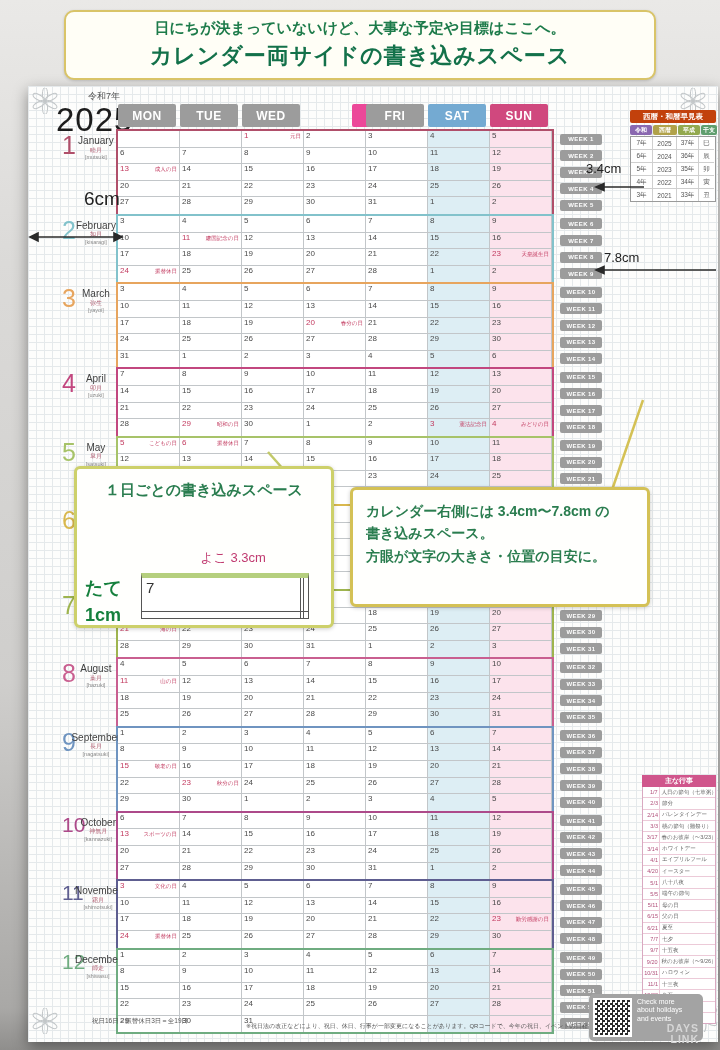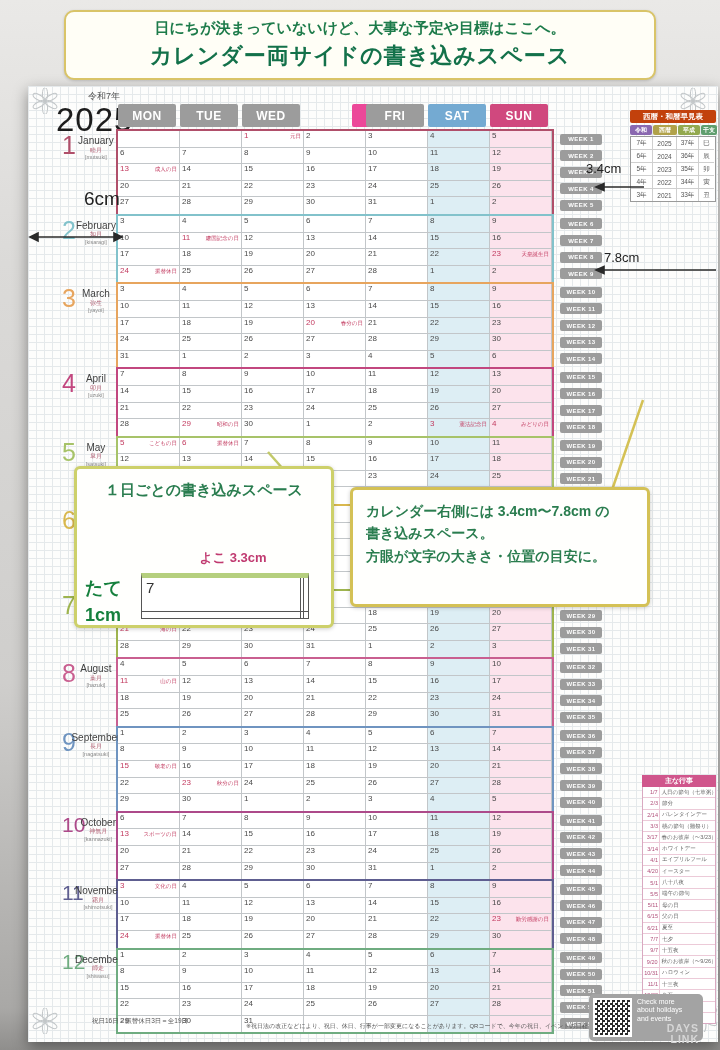--- a/index.html
+++ b/index.html
@@ -74,21 +74,21 @@
   .evbody{border:1px solid #d9a9c1;border-top:none;background:#fff;}
   .evrow{display:flex;height:10.3px;border-bottom:1px solid #eccad8;align-items:center;}
   .evrow:last-child{border-bottom:none;}
   .evdate{width:17px;font-size:5.5px;color:#b0507a;text-align:right;padding-right:1px;border-right:1px solid #eccad8;height:100%;display:flex;align-items:center;justify-content:flex-end;box-sizing:border-box;}
   .evname{font-size:5.5px;color:#666;padding-left:2px;white-space:nowrap;overflow:hidden;}
 
   .bubble{position:absolute;background:#fffffd;border-radius:6px;box-shadow:0 1px 4px rgba(0,0,0,.2);box-sizing:border-box;z-index:6;}
   .bubble1{left:74px;top:466px;width:260px;height:162px;border:3px solid #cdd06a;text-align:center;}
   .bubble1 .t1,.bubble1 .t2{font-size:15px;font-weight:bold;color:#2a7d4f;line-height:1.5;}
   .bubble1 .t1{margin-top:10px;}
-  .b1-width{position:absolute;left:96px;top:80px;width:120px;font-size:13px;font-weight:bold;color:#c03a70;}
+  .b1-width{position:absolute;left:96px;top:80px;width:120px;font-size:13px;font-weight:normal;color:#c03a70;}
   .b1-tate{position:absolute;left:8px;top:106px;font-size:18px;font-weight:bold;color:#15803d;text-align:left;line-height:1.5;}
   .samplecell{position:absolute;left:64px;top:104px;width:168px;height:46px;background:#fff;
     border:1px solid #555;border-top:5px solid #b5cf7e;box-sizing:border-box;text-align:left;
     font-size:15px;color:#333;padding:1px 4px;}
   .samplecell .dline{position:absolute;right:4px;top:0;bottom:0;width:2px;border-left:1px solid #555;border-right:1px solid #555;}
   .samplecell .bline{position:absolute;left:0;right:0;bottom:6px;border-top:1px solid #555;}
   .bubble2{left:350px;top:487px;width:300px;height:120px;border:3px solid #d4c155;padding:10px 13px;}
   .bubble2 div{font-size:14px;font-weight:bold;color:#2a7d4f;line-height:1.6;white-space:nowrap;}
 
   .dim{position:absolute;color:#222;z-index:5;}

